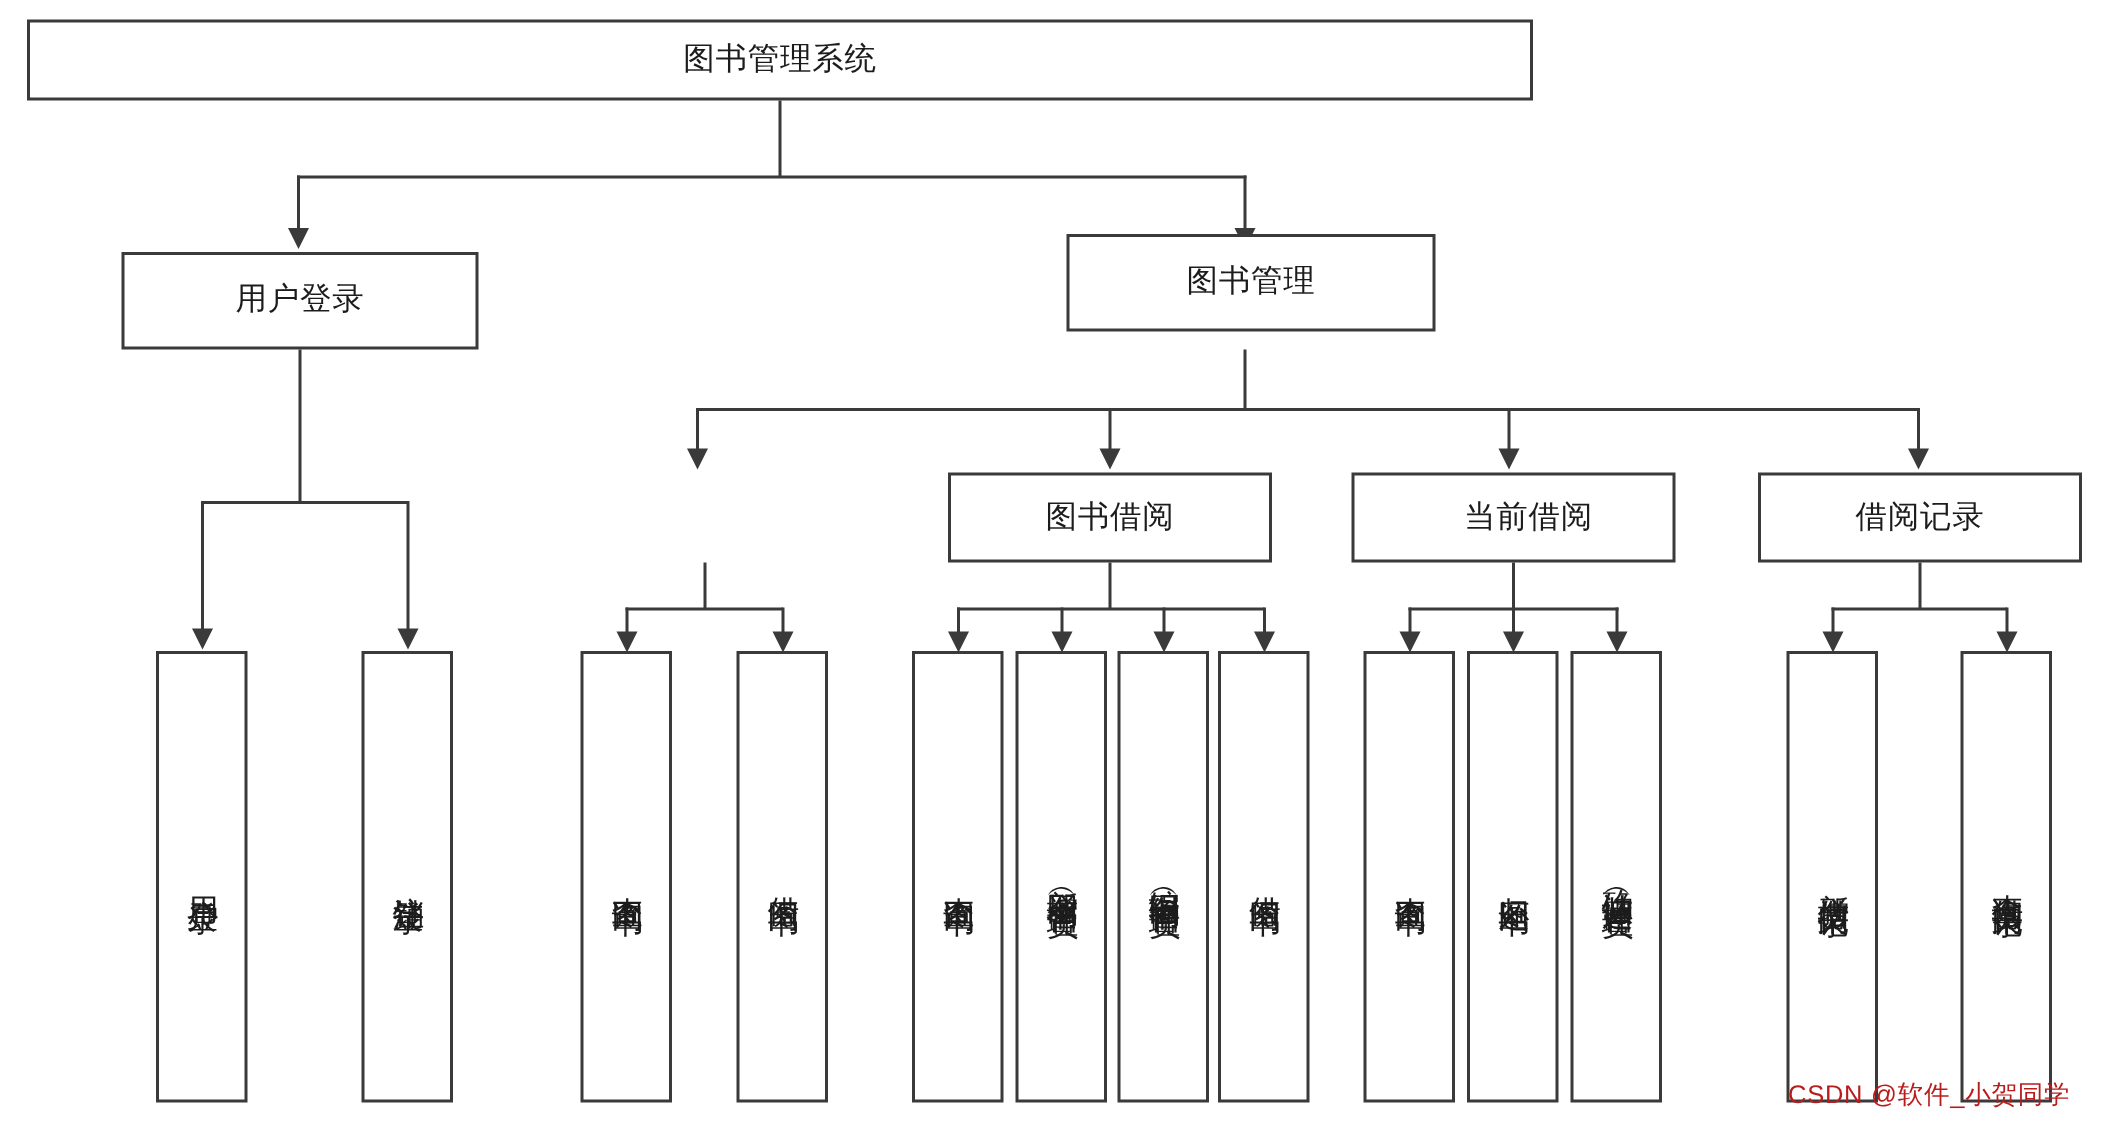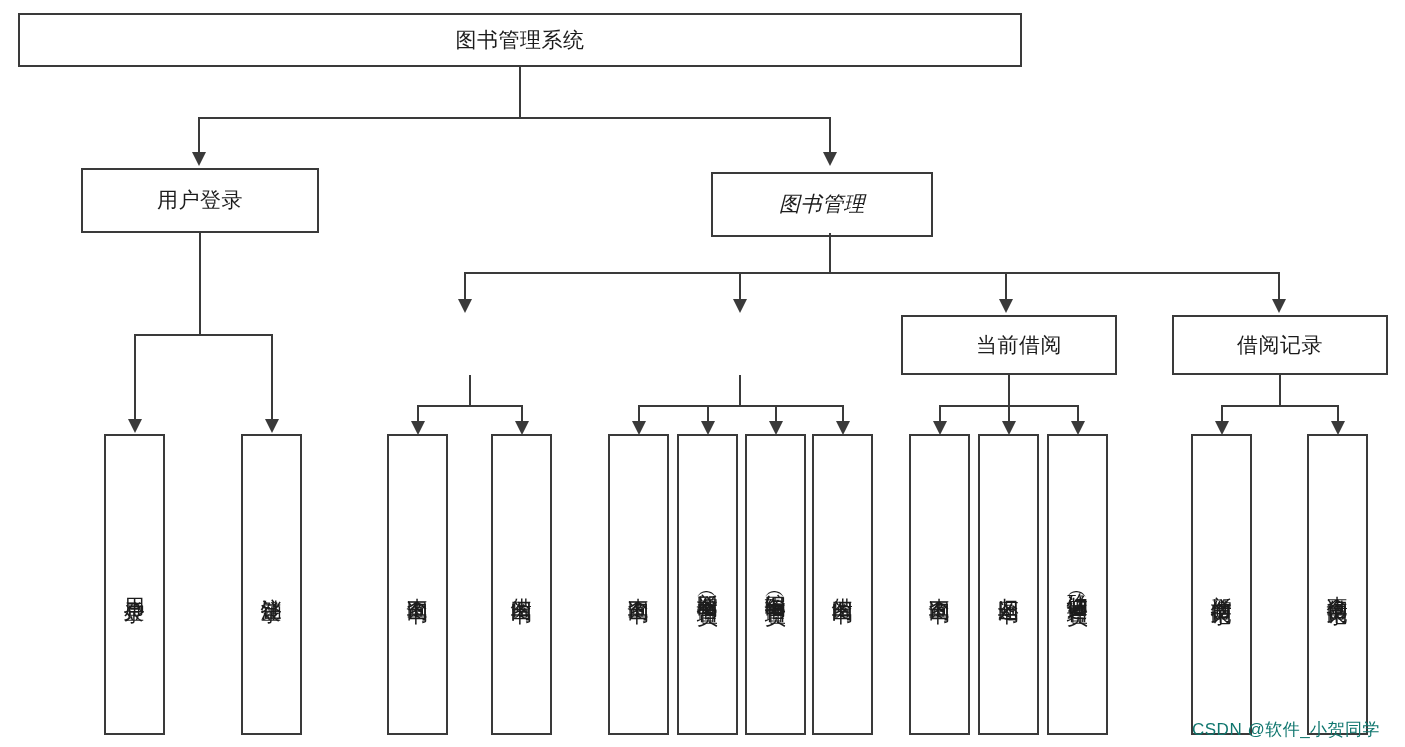--- a/index.html
+++ b/index.html
@@ -79,21 +79,21 @@
     height: 0;
     border-left: 7px solid transparent;
     border-right: 7px solid transparent;
     border-top: 14px solid #3a3a3a;
   }
 
   
   .watermark {
     position: absolute;
     font-size: 17px;
-    color: #0f766e;
+    color: #b91c1c;
     white-space: nowrap;
     letter-spacing: 0.5px;
   }
 </style>
 </head>
 <body>
 
 <div id="canvas">
 
   <div class="node root" style="left:18px; top:13px; width:1004px; height:54px;">
@@ -107,21 +107,21 @@
   <div class="vline" style="left:198px; top:117px; height:36px;"></div>
   <div class="arrow" style="left:192px; top:152px;"></div>
 
   <div class="vline" style="left:829px; top:117px; height:36px;"></div>
   <div class="arrow" style="left:823px; top:152px;"></div>
 
   <div class="node" style="left:81px; top:168px; width:238px; height:65px;">
     <span class="node-label">用户登录</span>
   </div>
 
-  <div class="node" style="left:711px; top:172px; width:222px; height:65px;font-style:italic;">
+  <div class="node" style="left:711px; top:156px; width:246px; height:65px;">
     <span class="node-label">图书管理</span>
   </div>
 
   <div class="vline" style="left:199px; top:233px; height:102px;"></div>
   <div class="hline" style="left:134px; top:334px; width:138px;"></div>
   <div class="vline" style="left:134px; top:334px; height:86px;"></div>
   <div class="arrow" style="left:128px; top:419px;"></div>
   <div class="vline" style="left:271px; top:334px; height:86px;"></div>
   <div class="arrow" style="left:265px; top:419px;"></div>
 
@@ -129,20 +129,23 @@
   <div class="hline" style="left:464px; top:272px; width:816px;"></div>
   <div class="vline" style="left:464px; top:272px; height:28px;"></div>
   <div class="arrow" style="left:458px; top:299px;"></div>
   <div class="vline" style="left:739px; top:272px; height:28px;"></div>
   <div class="arrow" style="left:733px; top:299px;"></div>
   <div class="vline" style="left:1005px; top:272px; height:28px;"></div>
   <div class="arrow" style="left:999px; top:299px;"></div>
   <div class="vline" style="left:1278px; top:272px; height:28px;"></div>
   <div class="arrow" style="left:1272px; top:299px;"></div>
 
+  <div class="node" style="left:632px; top:315px; width:216px; height:60px;">
+    <span class="node-label">图书借阅</span>
+  </div>
   <div class="node" style="left:901px; top:315px; width:216px; height:60px;padding-left:20px;">
     <span class="node-label">当前借阅</span>
   </div>
   <div class="node" style="left:1172px; top:315px; width:216px; height:60px;align-items:center;">
     <span class="node-label">借阅记录</span>
   </div>
 
   <div class="vline" style="left:469px; top:375px; height:31px;"></div>
   <div class="hline" style="left:417px; top:405px; width:105px;"></div>
   <div class="vline" style="left:417px; top:405px; height:17px;"></div>

